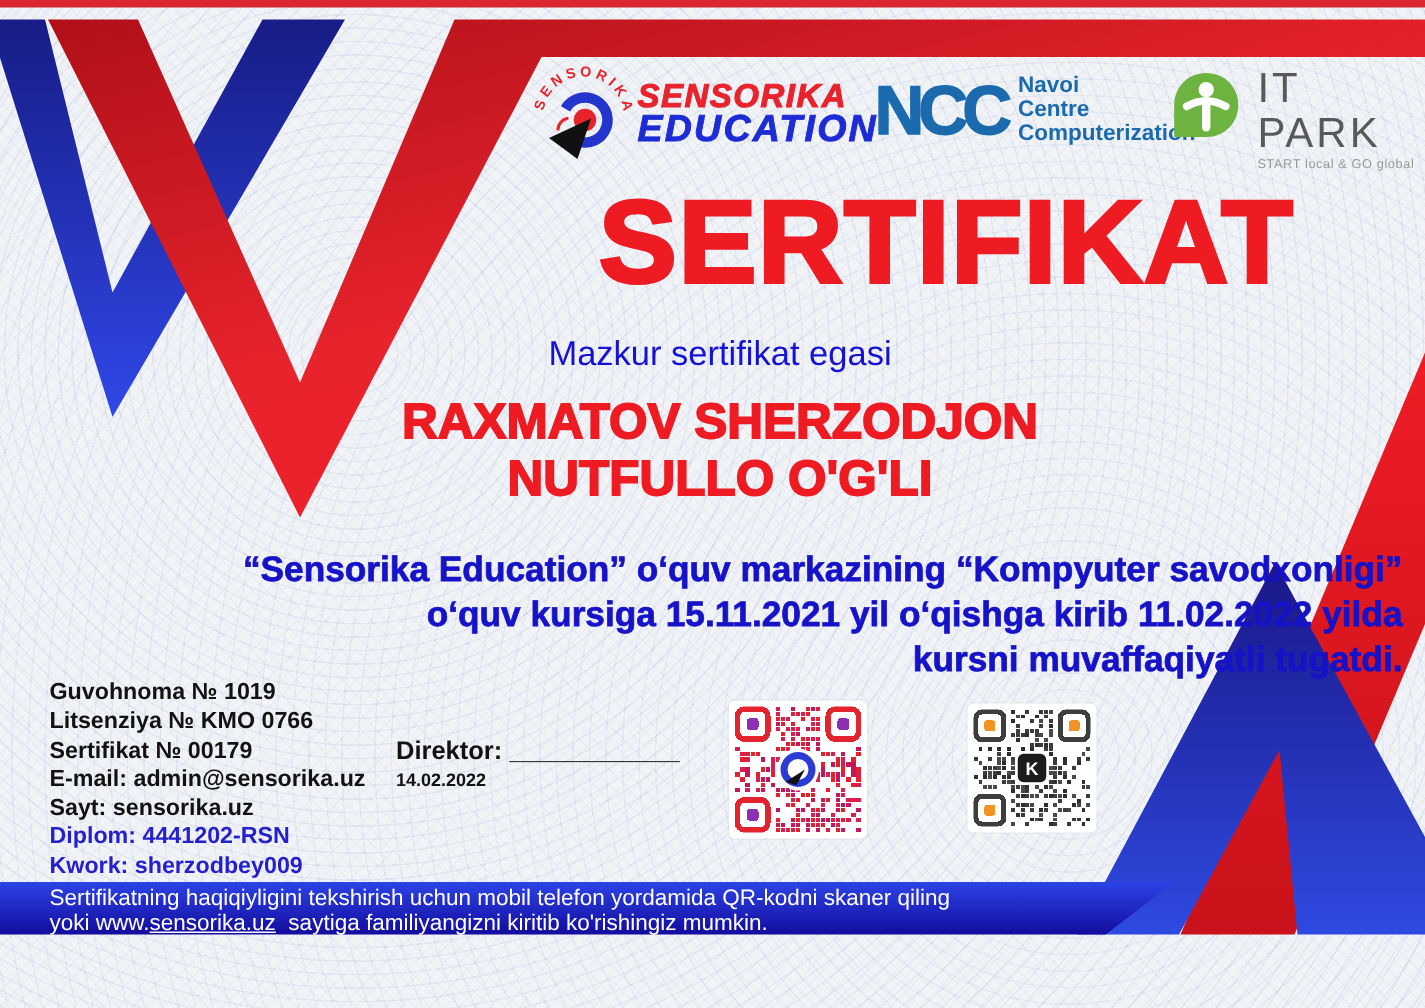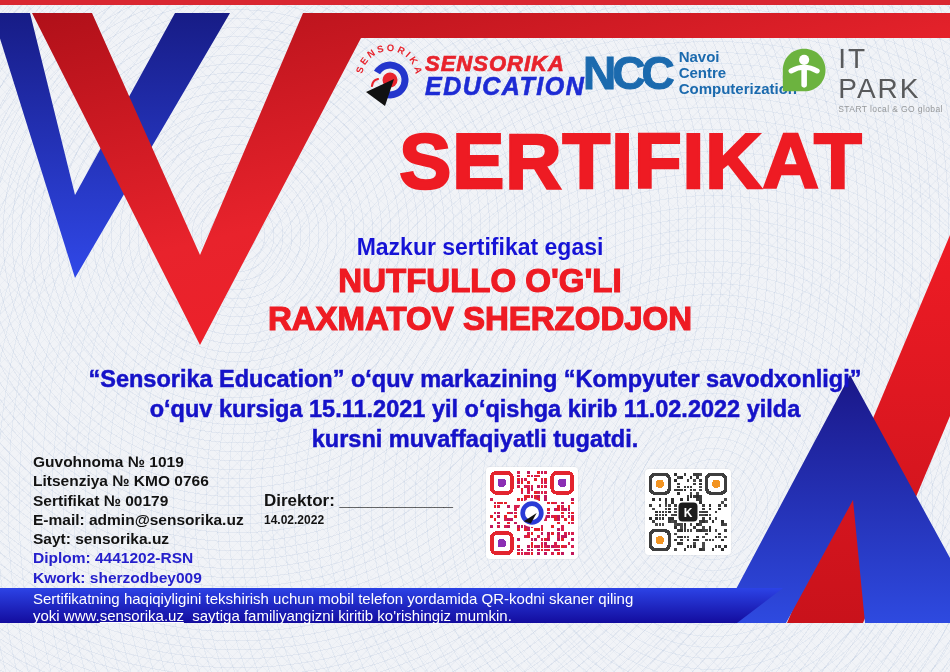--- a/index.html
+++ b/index.html
@@ -23,24 +23,24 @@
   #sensorika-wordmark .l2{font-size:25px;color:#1d2bd4;letter-spacing:1.5px;-webkit-text-stroke:.6px #1d2bd4;}
   #ncc-logo{left:583px;top:46px;display:flex;align-items:center;gap:8px;color:#1b6aae;}
   #ncc-abbr{font-size:46px;font-weight:bold;letter-spacing:-4px;-webkit-text-stroke:1px #1b6aae;}
   #ncc-text{font-size:15px;font-weight:bold;line-height:16px;}
   #itpark-logo{left:780px;top:44px;display:flex;align-items:flex-start;gap:10px;}
   #itpark-text .t1{font-size:28px;color:#58595b;letter-spacing:2px;line-height:30px;}
   #itpark-text .t2{font-size:8.5px;color:#96989a;letter-spacing:.4px;}
   
   #title{left:310px;top:116px;width:642px;text-align:center;font-size:78px;font-weight:bold;
          color:#ee1b23;-webkit-text-stroke:2.5px #ee1b23;letter-spacing:1px;white-space:nowrap;}
-  #subtitle{left:150px;top:234px;width:660px;text-align:center;font-size:23px;font-weight:bold;color:#1512d6;}
+  #subtitle{left:150px;top:222px;width:660px;text-align:center;font-size:23px;font-weight:normal;color:#1512d6;}
   #recipient{left:135px;top:262px;width:690px;text-align:center;font-size:33px;font-weight:bold;
              color:#ee1b23;-webkit-text-stroke:1.2px #ee1b23;line-height:38px;}
-  #body-text{left:15px;top:364px;width:920px;text-align:center;font-size:23.5px;font-weight:bold;
+  #body-text{left:15px;top:364px;width:920px;text-align:right;font-size:23.5px;font-weight:bold;
              color:#1512c8;line-height:30px;-webkit-text-stroke:.5px #1512c8;}
   
   #details{left:33px;top:452px;font-size:15.5px;font-weight:bold;line-height:19.3px;color:#121212;}
   #details .blue{color:#2520cc;}
   #director{left:264px;top:491px;font-size:17px;font-weight:bold;color:#121212;white-space:nowrap;}
   #director-date{left:264px;top:513px;font-size:12px;font-weight:bold;color:#121212;}
   
   .qr{background:#fff;border-radius:4px;padding:4px;box-shadow:0 0 0 1px rgba(0,0,0,.03);}
   #qr1{left:486px;top:467px;width:84px;height:84px;}
   #qr2{left:645px;top:469px;width:78px;height:78px;}
@@ -131,22 +131,22 @@
     </svg>
     <div id="itpark-text">
       <div class="t1">IT PARK</div>
       <div class="t2">START local &amp; GO global</div>
     </div>
   </div>
 
   <div id="title" class="abs layer">SERTIFIKAT</div>
   <div id="subtitle" class="abs layer">Mazkur sertifikat egasi</div>
   <div id="recipient" class="abs layer">
+    <div>RAXMATOV SHERZODJON</div>
     <div>NUTFULLO O'G'LI</div>
-    <div>RAXMATOV SHERZODJON</div>
   </div>
   <div id="body-text" class="abs layer">
     <div>“Sensorika Education” o‘quv markazining “Kompyuter savodxonligi”</div>
     <div>o‘quv kursiga 15.11.2021 yil o‘qishga kirib 11.02.2022 yilda</div>
     <div>kursni muvaffaqiyatli tugatdi.</div>
   </div>
 
   <div id="details" class="abs layer">
     <div>Guvohnoma № 1019</div>
     <div>Litsenziya № KMO 0766</div>

